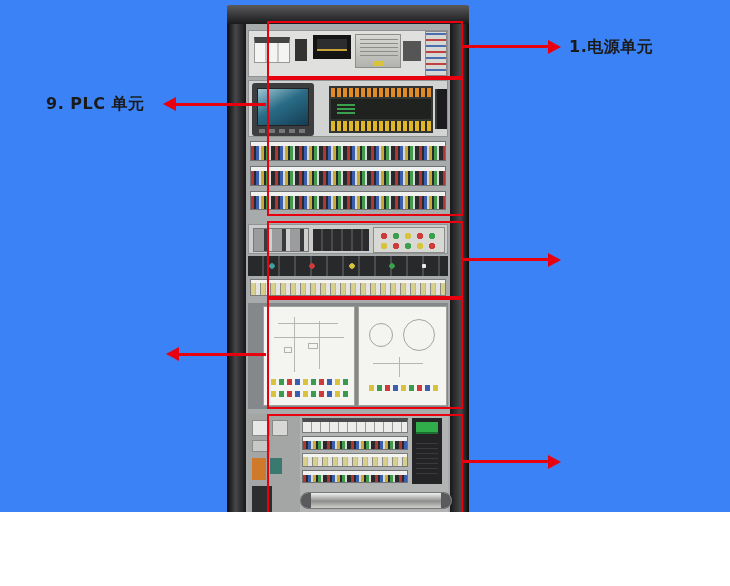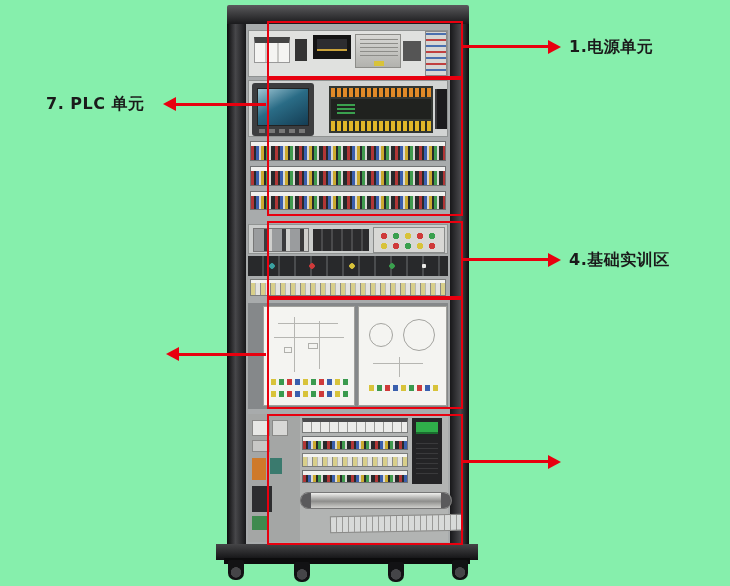--- a/index.html
+++ b/index.html
@@ -1,17 +1,17 @@
 <!DOCTYPE html>
 <html><head>
 <meta charset="utf-8">
 <style>
   * { box-sizing: border-box; }
   html,body { margin:0; padding:0; background:#ffffff; }
-  #canvas { position:relative; width:730px; height:586px; background:#86efac;
+  #canvas { position:relative; width:730px; height:512px; background:#3b82f6;
             font-family:"DejaVu Sans","Liberation Sans",sans-serif; overflow:hidden; }
   .abs { position:absolute; }
 
   
   .callout-label { position:absolute; z-index:12; font-size:16px; font-weight:600;
                    color:#1a1a1a; white-space:nowrap; letter-spacing:.5px; }
   .redbox  { position:absolute; border:2px solid #e8000f; z-index:10; }
   .aline   { position:absolute; height:3px; background:#e8000f; z-index:11; }
   .ahead-r { position:absolute; width:0; height:0; border-top:7px solid transparent;
              border-bottom:7px solid transparent; border-left:13px solid #e8000f; z-index:11; }
@@ -205,25 +205,24 @@
   <div class="redbox" style="left:267px;top:221px;width:196px;height:77px;"></div>
   <div class="redbox" style="left:267px;top:298px;width:196px;height:111px;"></div>
   <div class="redbox" style="left:267px;top:414px;width:196px;height:131px;"></div>
 
   <div class="aline" style="left:463px;top:45px;width:85px;"></div>
   <div class="ahead-r" style="left:548px;top:40px;"></div>
   <div class="callout-label" style="left:569px;top:37px;">1.电源单元</div>
 
   <div class="ahead-l" style="left:163px;top:97px;"></div>
   <div class="aline" style="left:176px;top:103px;width:90px;"></div>
-  <div class="callout-label" style="left:46px;top:94px;">7. PLC 单元</div>
+  <div class="callout-label" style="left:46px;top:94px;">9. PLC 单元</div>
 
   <div class="ahead-l" style="left:166px;top:347px;"></div>
   <div class="aline" style="left:179px;top:353px;width:87px;"></div>
 
   <div class="aline" style="left:463px;top:258px;width:85px;"></div>
   <div class="ahead-r" style="left:548px;top:253px;"></div>
-  <div class="callout-label" style="left:569px;top:250px;">4.基础实训区</div>
 
   <div class="aline" style="left:463px;top:460px;width:85px;"></div>
   <div class="ahead-r" style="left:548px;top:455px;"></div>
 
 </div>
 
 </body></html>

